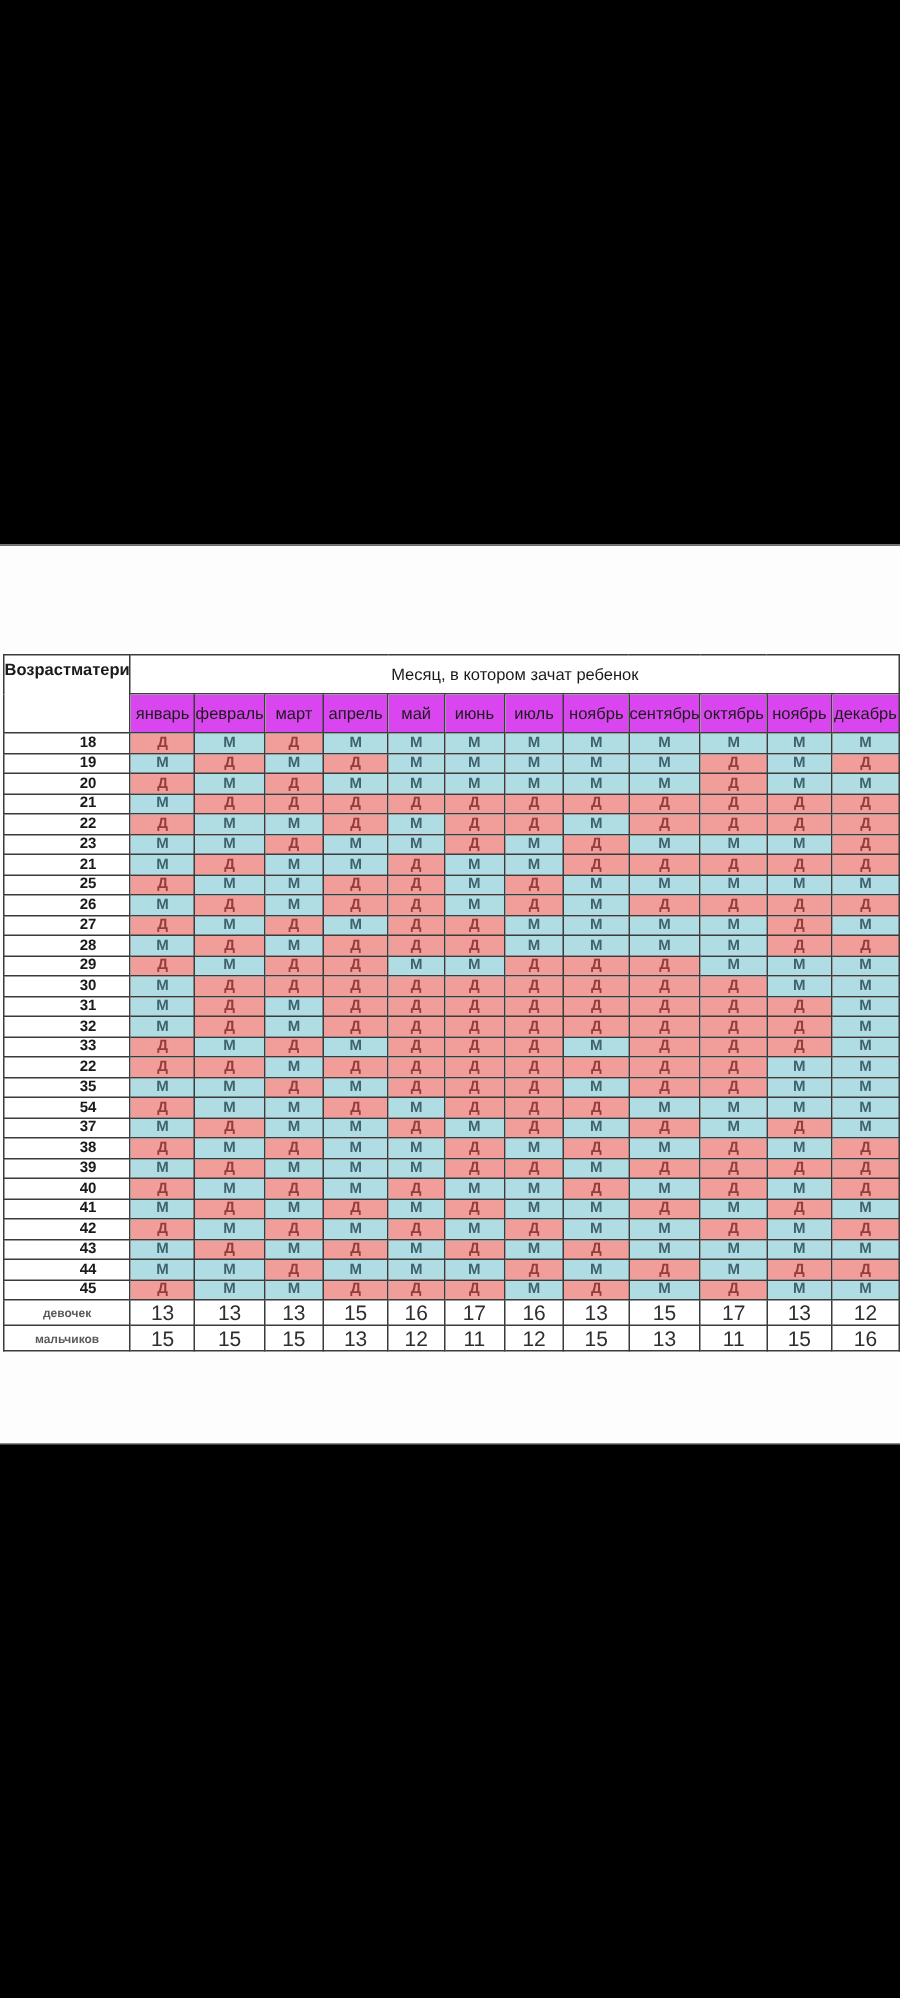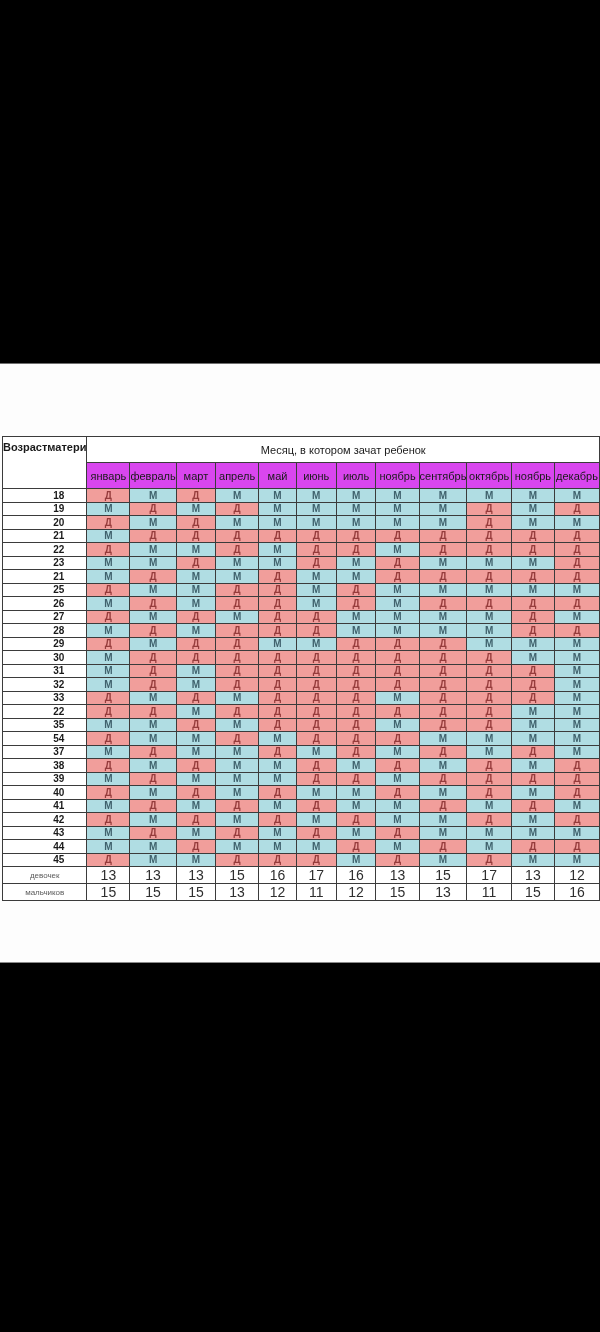--- a/index.html
+++ b/index.html
@@ -46,21 +46,21 @@
   }
   .corner-inner { display:flex; flex-direction:row; justify-content:space-between; height:44px; padding:2px 0; }
   th.span-header {
     background:#fff; font-size:11px; font-weight:normal; color:#1a1a1a;
   }
   th.month { background:#d946ef; font-size:11px; font-weight:normal; color:#1a1a1a; }
   th.age { background:#fff; font-size:10px; font-weight:bold; color:#1a1a1a;padding-left:28px; }
   td.cell { font-size:10px; font-weight:bold; }
   td.cell.g { background:var(--girl-bg,#f19e9b); color:var(--girl-tx,#963c3c); }
   td.cell.b { background:var(--boy-bg,#b0dde3); color:var(--boy-tx,#40626d); }
-  th.sum-label { background:#fff; font-size:8px; font-weight:normal; color:#5a5a5a; }
+  th.sum-label { background:#fff; font-size:8px; font-weight:bold; color:#5a5a5a; }
   td.sum-val { background:#fff; font-size:14px; color:#2e2e2e; }
 </style>
 </head>
 <body>
 
 <div class="band top"></div>
 
 <div class="panel">
   <table class="gender-chart">
     <colgroup>

